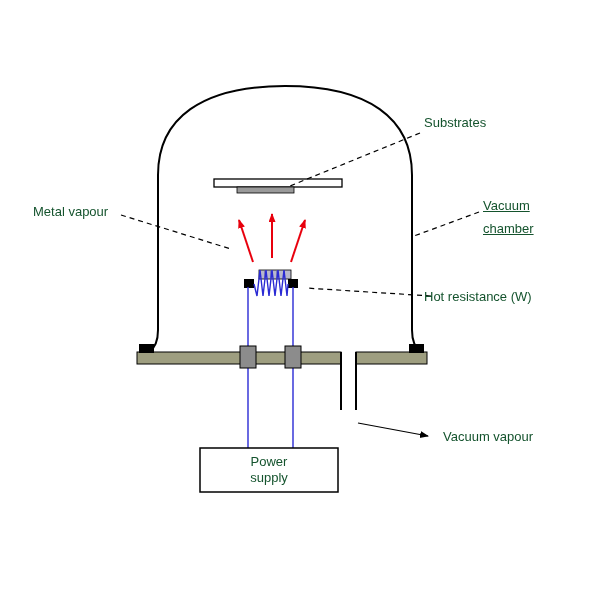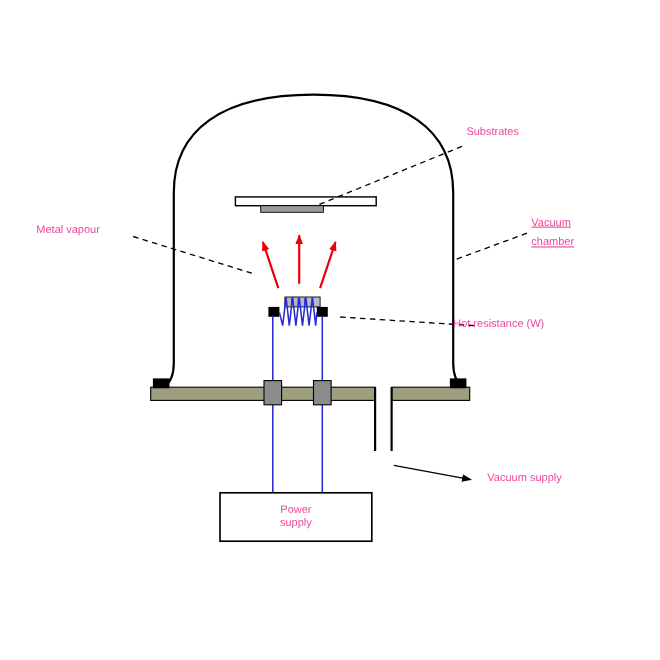--- a/index.html
+++ b/index.html
@@ -12,21 +12,21 @@
     --source-fill:#b8b8cc;
     --background:#ffffff;
   }
   html,body{margin:0;padding:0;background:var(--background);}
   #stage{
     position:relative;width:600px;height:600px;background:var(--background);
     font-family:"Liberation Sans","DejaVu Sans",sans-serif;color:#000;overflow:hidden;
   }
   svg{position:absolute;left:0;top:0;}
   .lbl{
-    position:absolute;font-size:10px;line-height:1.25;white-space:pre-line;color:#ec4899;
+    position:absolute;font-size:13px;line-height:1.25;white-space:pre-line;color:#14532d;
   }
   .outline-stroke{stroke:var(--outline);fill:none;}
   .dashed{stroke:var(--outline);stroke-width:1.2;stroke-dasharray:5 4;fill:none;}
   .vapour{stroke:var(--vapour-arrows);stroke-width:2;fill:none;}
   .fill-vapour{fill:var(--vapour-arrows);stroke:none;}
   .fill-outline{fill:var(--outline);stroke:none;}
   .wire{stroke:var(--filament-wire);stroke-width:1.4;fill:none;}
   .plate{fill:var(--base-plate);stroke:var(--outline);stroke-width:1;}
   .conn{fill:var(--connector);stroke:var(--outline);stroke-width:1;}
   .black-block{fill:var(--outline);stroke:none;}
@@ -98,20 +98,20 @@
     <line x1="358" y1="423" x2="428" y2="436" class="outline-stroke" stroke-width="1.2" marker-end="url(#arrow-black)"></line>
   </svg>
 
   <div class="lbl" style="left:424px;top:115px;">Substrates</div>
 
   <div class="lbl" style="left:33px;top:204px;text-align:right;">Metal vapour</div>
 
   <div class="lbl" id="lbl-vacuum-chamber" style="left:483px;top:194px;">Vacuum
 chamber</div>
 
-  <div class="lbl" style="left:412px;top:289px;">Hot resistance (W)</div>
+  <div class="lbl" style="left:424px;top:289px;">Hot resistance (W)</div>
 
-  <div class="lbl" style="left:443px;top:429px;">Vacuum supply</div>
+  <div class="lbl" style="left:443px;top:429px;">Vacuum vapour</div>
 
   <div class="lbl" id="lbl-power-supply">Power
 supply</div>
 
 </div>
 
 </body></html>

